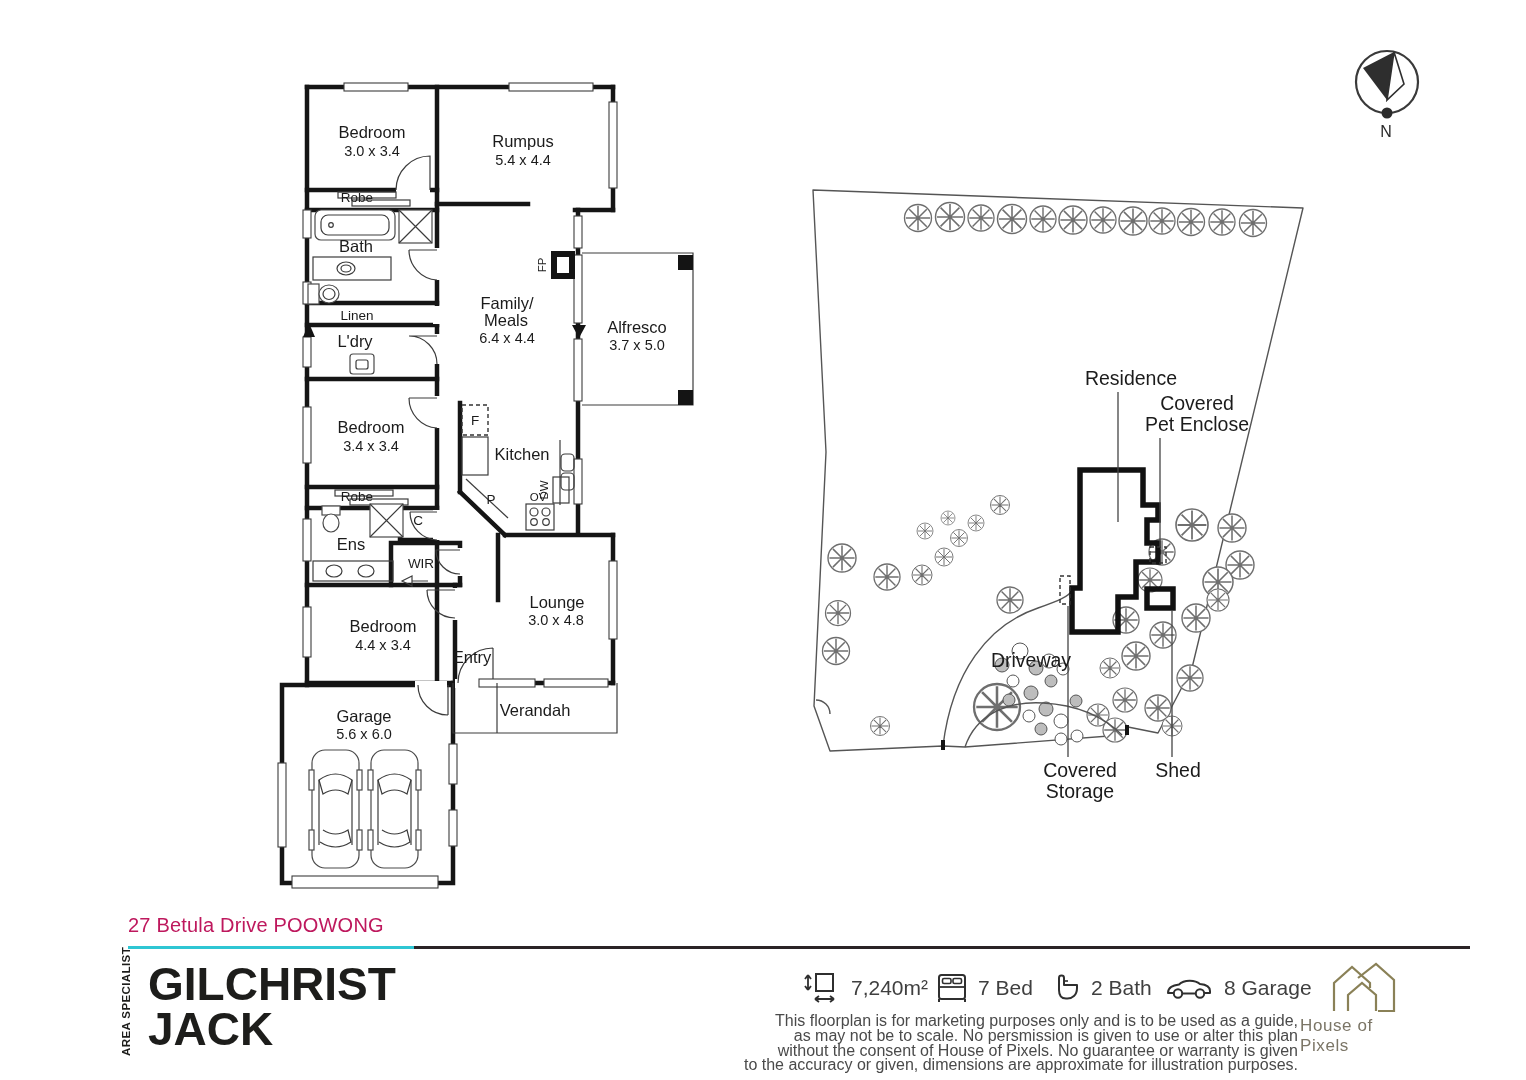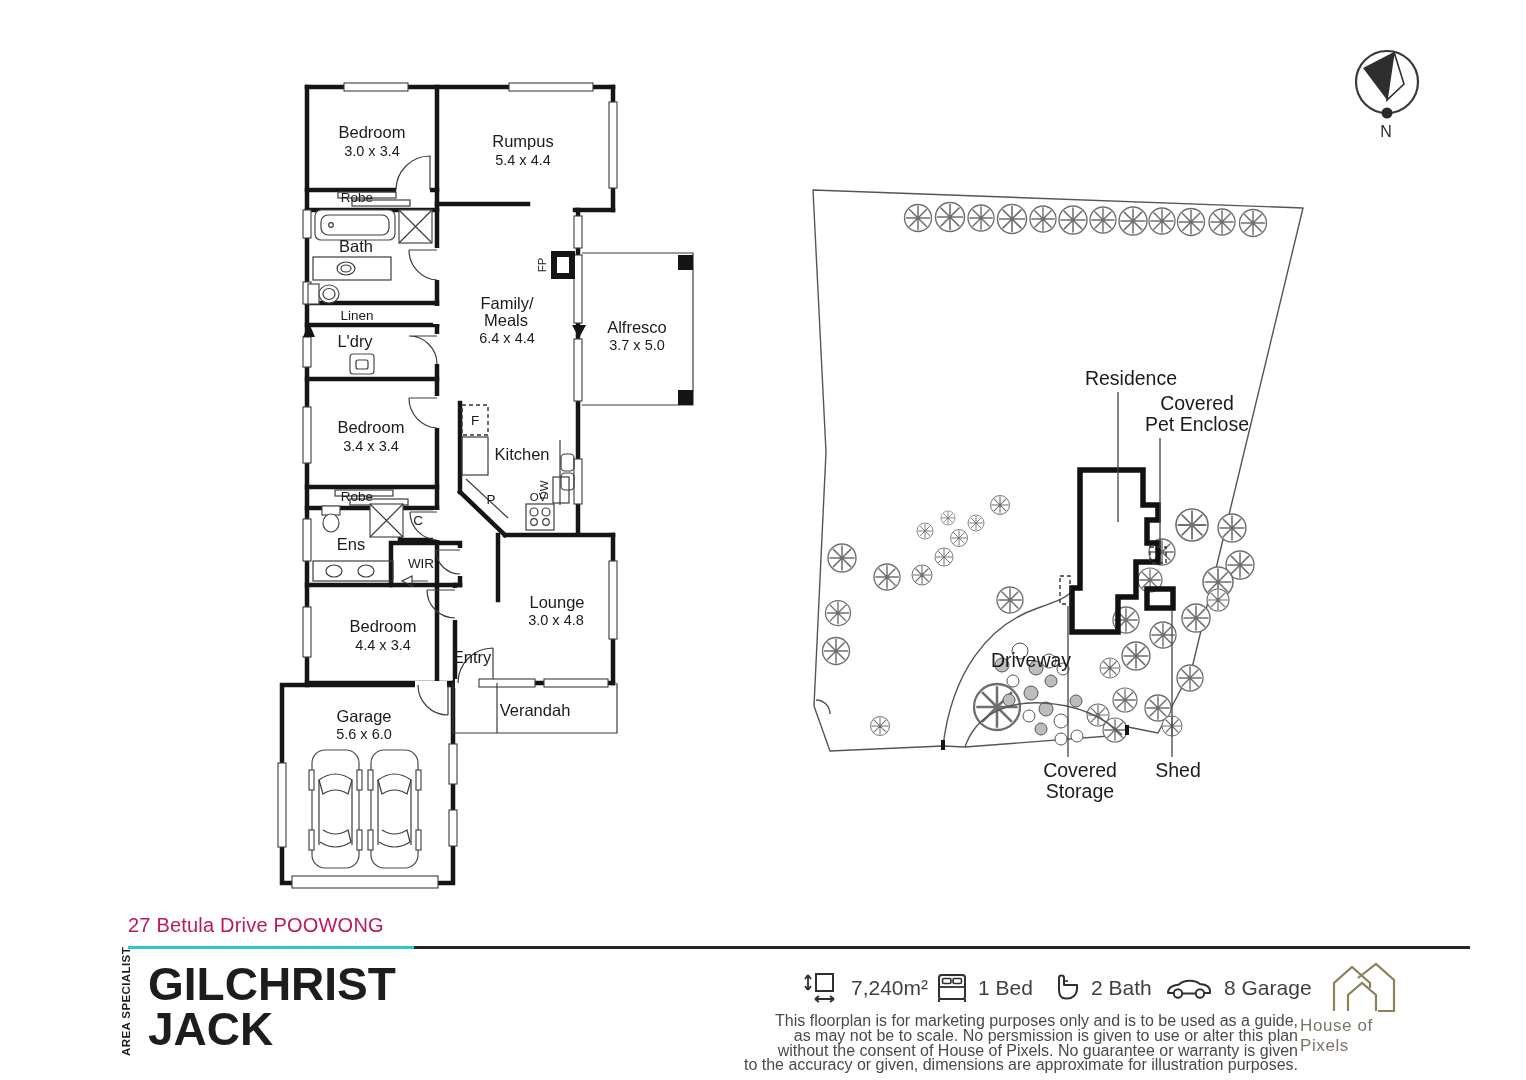--- a/index.html
+++ b/index.html
@@ -387,21 +387,21 @@
   </div>
 
   <div class="stat" id="stat-1">
     <svg width="34" height="32" viewBox="0 0 34 32">
       <rect x="4" y="3" width="26" height="24" rx="2.5" fill="none" stroke="#2f2f2f" stroke-width="2"></rect>
       <rect x="7.5" y="6.5" width="8.5" height="5" rx="1.5" fill="none" stroke="#2f2f2f" stroke-width="1.6"></rect>
       <rect x="18" y="6.5" width="8.5" height="5" rx="1.5" fill="none" stroke="#2f2f2f" stroke-width="1.6"></rect>
       <path d="M4,15 H30" stroke="#2f2f2f" stroke-width="1.8"></path>
       <path d="M4,27 V30 M30,27 V30" stroke="#2f2f2f" stroke-width="2"></path>
     </svg>
-    <span class="txt">1 Bed</span>
+    <span class="txt">7 Bed</span>
   </div>
 
   <div class="stat" id="stat-2">
     <svg width="30" height="32" viewBox="0 0 30 32">
       <path d="M7,6 C7,2.8 12,2.8 12,6 L12,13 L25,13 L25,16 C25,23.5 20,26.5 15.5,26.5 L14,26.5 C9,26.5 7,22.5 7,18 Z" fill="none" stroke="#2f2f2f" stroke-width="2" stroke-linejoin="round"></path>
       <path d="M12,9 h4" stroke="#2f2f2f" stroke-width="1.6"></path>
     </svg>
     <span class="txt">2 Bath</span>
   </div>
 

